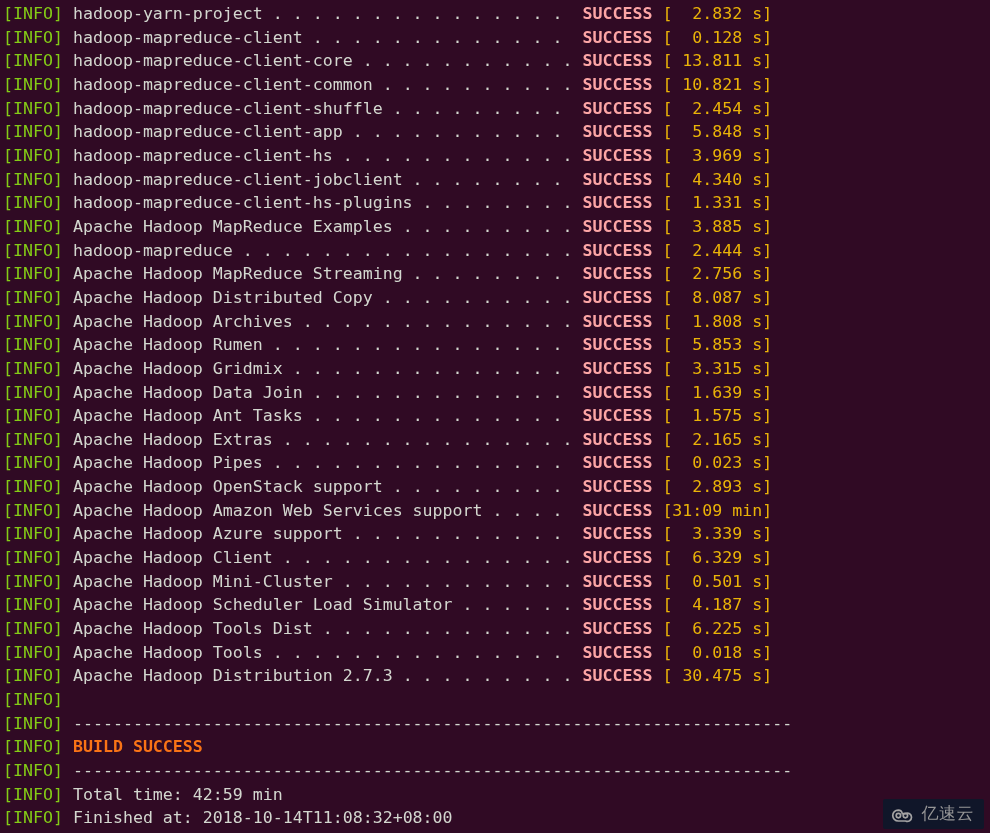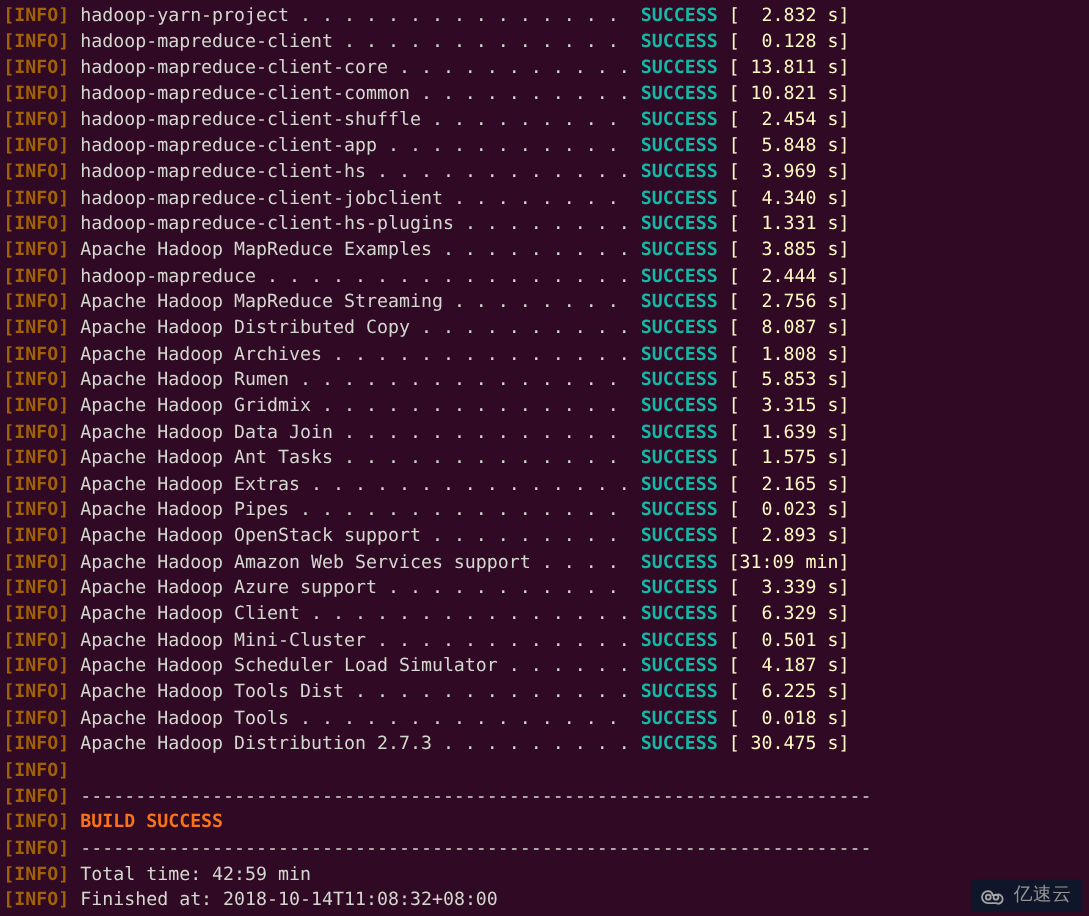--- a/index.html
+++ b/index.html
@@ -26,36 +26,36 @@
     left: 3px;
     top: 2px;
     width: 984px;
   }
   .line {
     height: 23.66px;
     white-space: pre;
     color: #d3d7cf;
   }
   .tag {
-    color: #a16207;
-    font-weight: bold;
+    color: #84cc16;
+    font-weight: normal;
   }
   .body-text {
     color: #d3d7cf;
   }
   .status-success {
-    color: #14b8a6;
+    color: #fca5a5;
     font-weight: bold;
   }
   .build-success {
     color: #f97316;
     font-weight: bold;
   }
   .time {
-    color: #fef9c3;
+    color: #eab308;
   }
   .rule {
     color: #d3d7cf;
   }
   
   #watermark {
     position: absolute;
     right: 6px;
     bottom: 4px;
     height: 30px;

